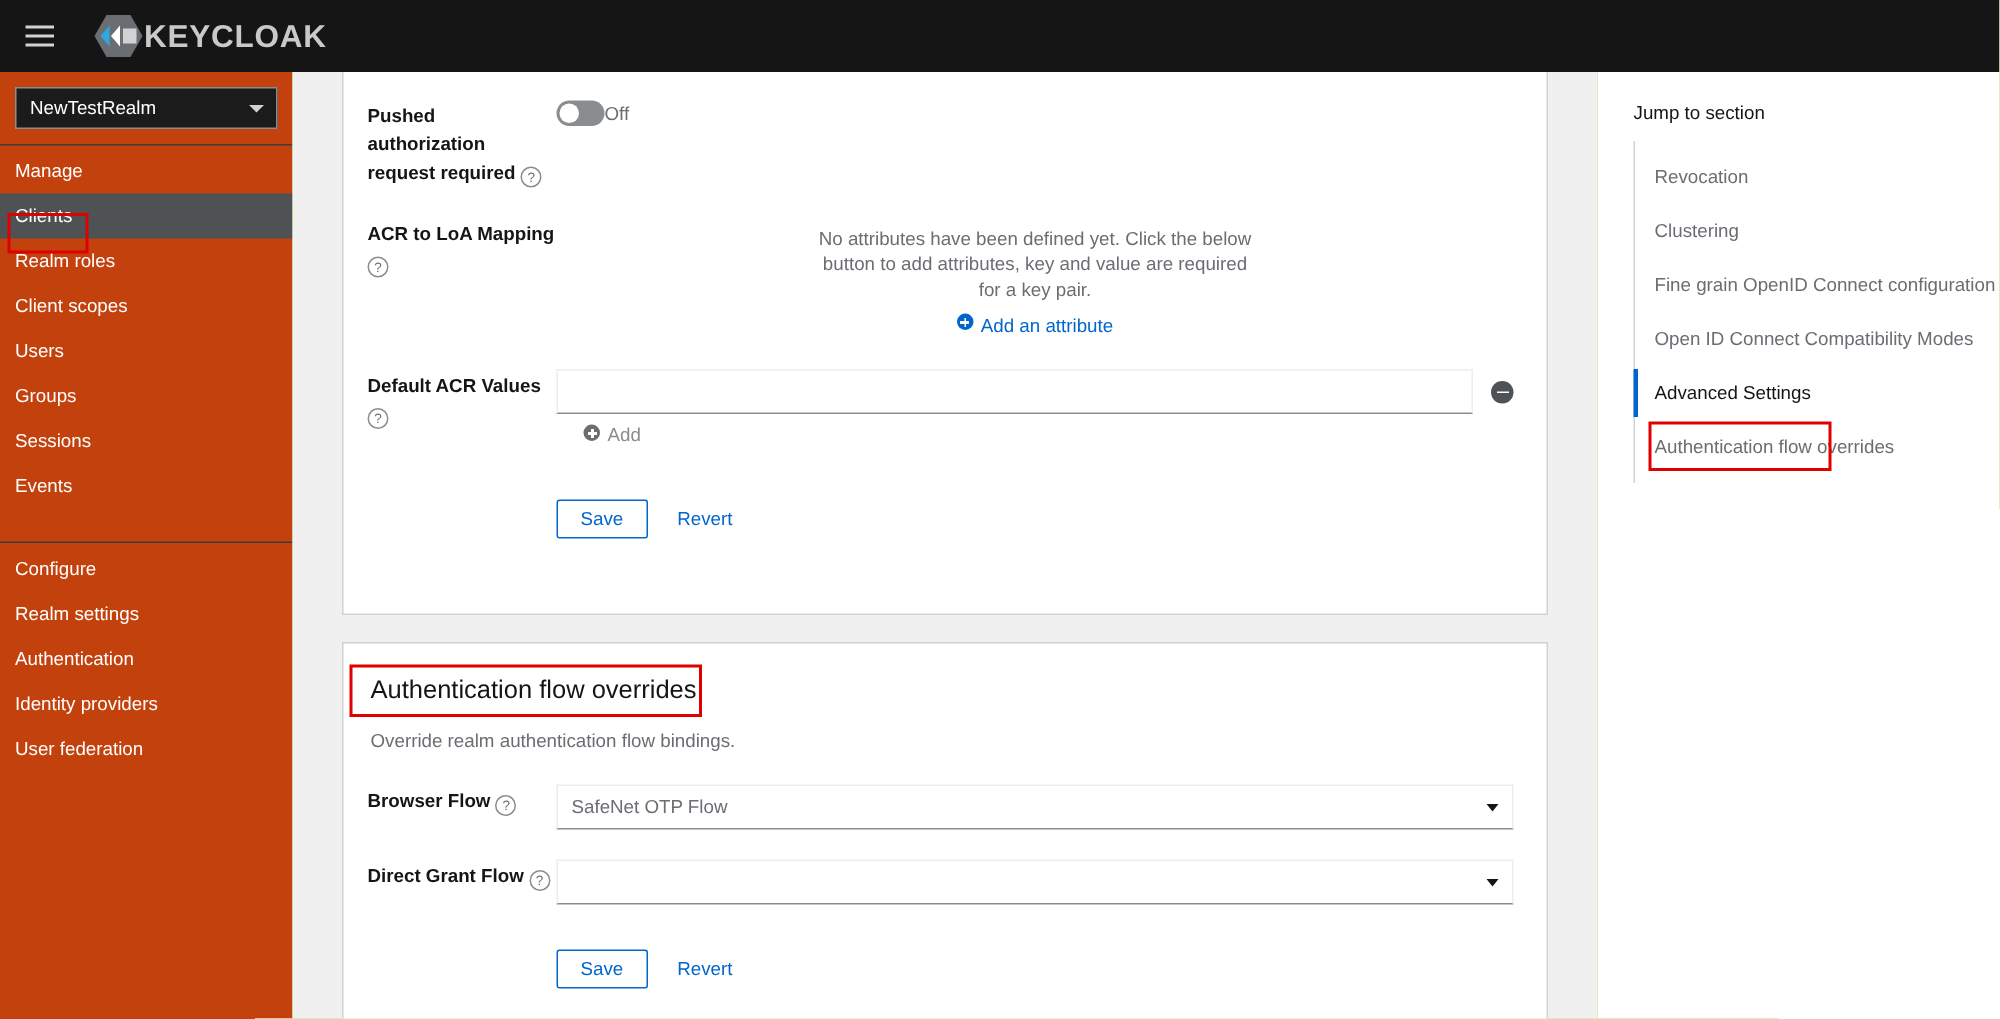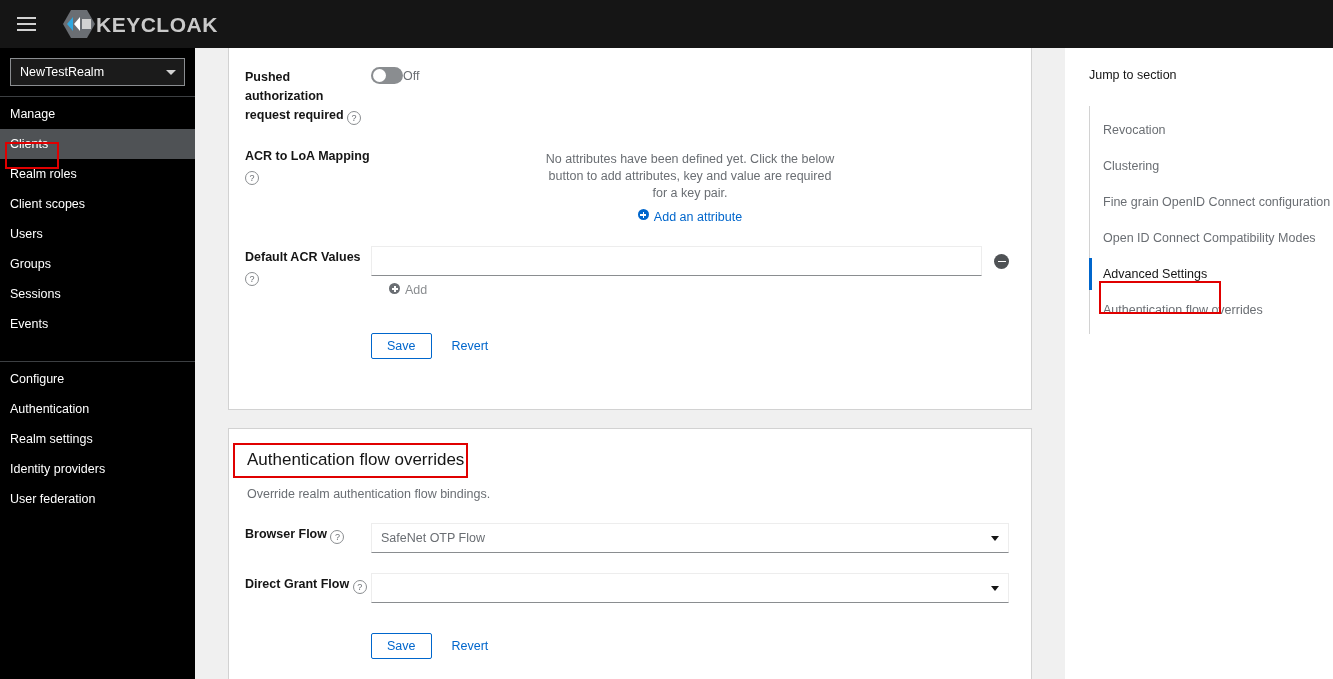--- a/index.html
+++ b/index.html
@@ -71,21 +71,21 @@
   .body-row {
     flex: 1;
     display: flex;
     min-height: 0;
   }
 
   
   .sidebar {
     width: 195px;
     min-width: 195px;
-    background: #000000;
+    background: #c2410c;
     color: #fff;
     display: flex;
     flex-direction: column;
     padding-top: 10px;
     box-sizing: border-box;
   }
   .realm-select {
     margin: 0 10px 10px 10px;
     height: 28px;
     border: 1px solid #8a8d90;
@@ -340,21 +340,21 @@
     flex: 1;
     background: #fff;
     padding: 20px 0 0 24px;
     box-sizing: border-box;
     min-width: 0;
     position: relative;
   }
   .jump-title {
     font-size: 12.5px;
     color: #151515;
-    margin-bottom: 24px;
+    margin-bottom: 12px;
   }
   .jump-list {
     border-left: 1px solid #d2d2d2;
     padding: 6px 0 6px 0;
     position: relative;
   }
   .jump-item {
     font-size: 12.5px;
     color: #6a6e73;
     padding: 11px 0 11px 13px;
@@ -421,24 +421,24 @@
         <span>Sessions</span>
       </div>
       <div class="nav-item">
         <span>Events</span>
       </div>
 
       <div class="nav-spacer"></div>
 
       <div class="nav-group-title">Configure</div>
       <div class="nav-item">
+        <span>Realm settings</span>
+      </div>
+      <div class="nav-item">
         <span>Authentication</span>
-      </div>
-      <div class="nav-item">
-        <span>Realm settings</span>
       </div>
       <div class="nav-item">
         <span>Identity providers</span>
       </div>
       <div class="nav-item">
         <span>User federation</span>
       </div>
     </div>
 
     <div class="content">

